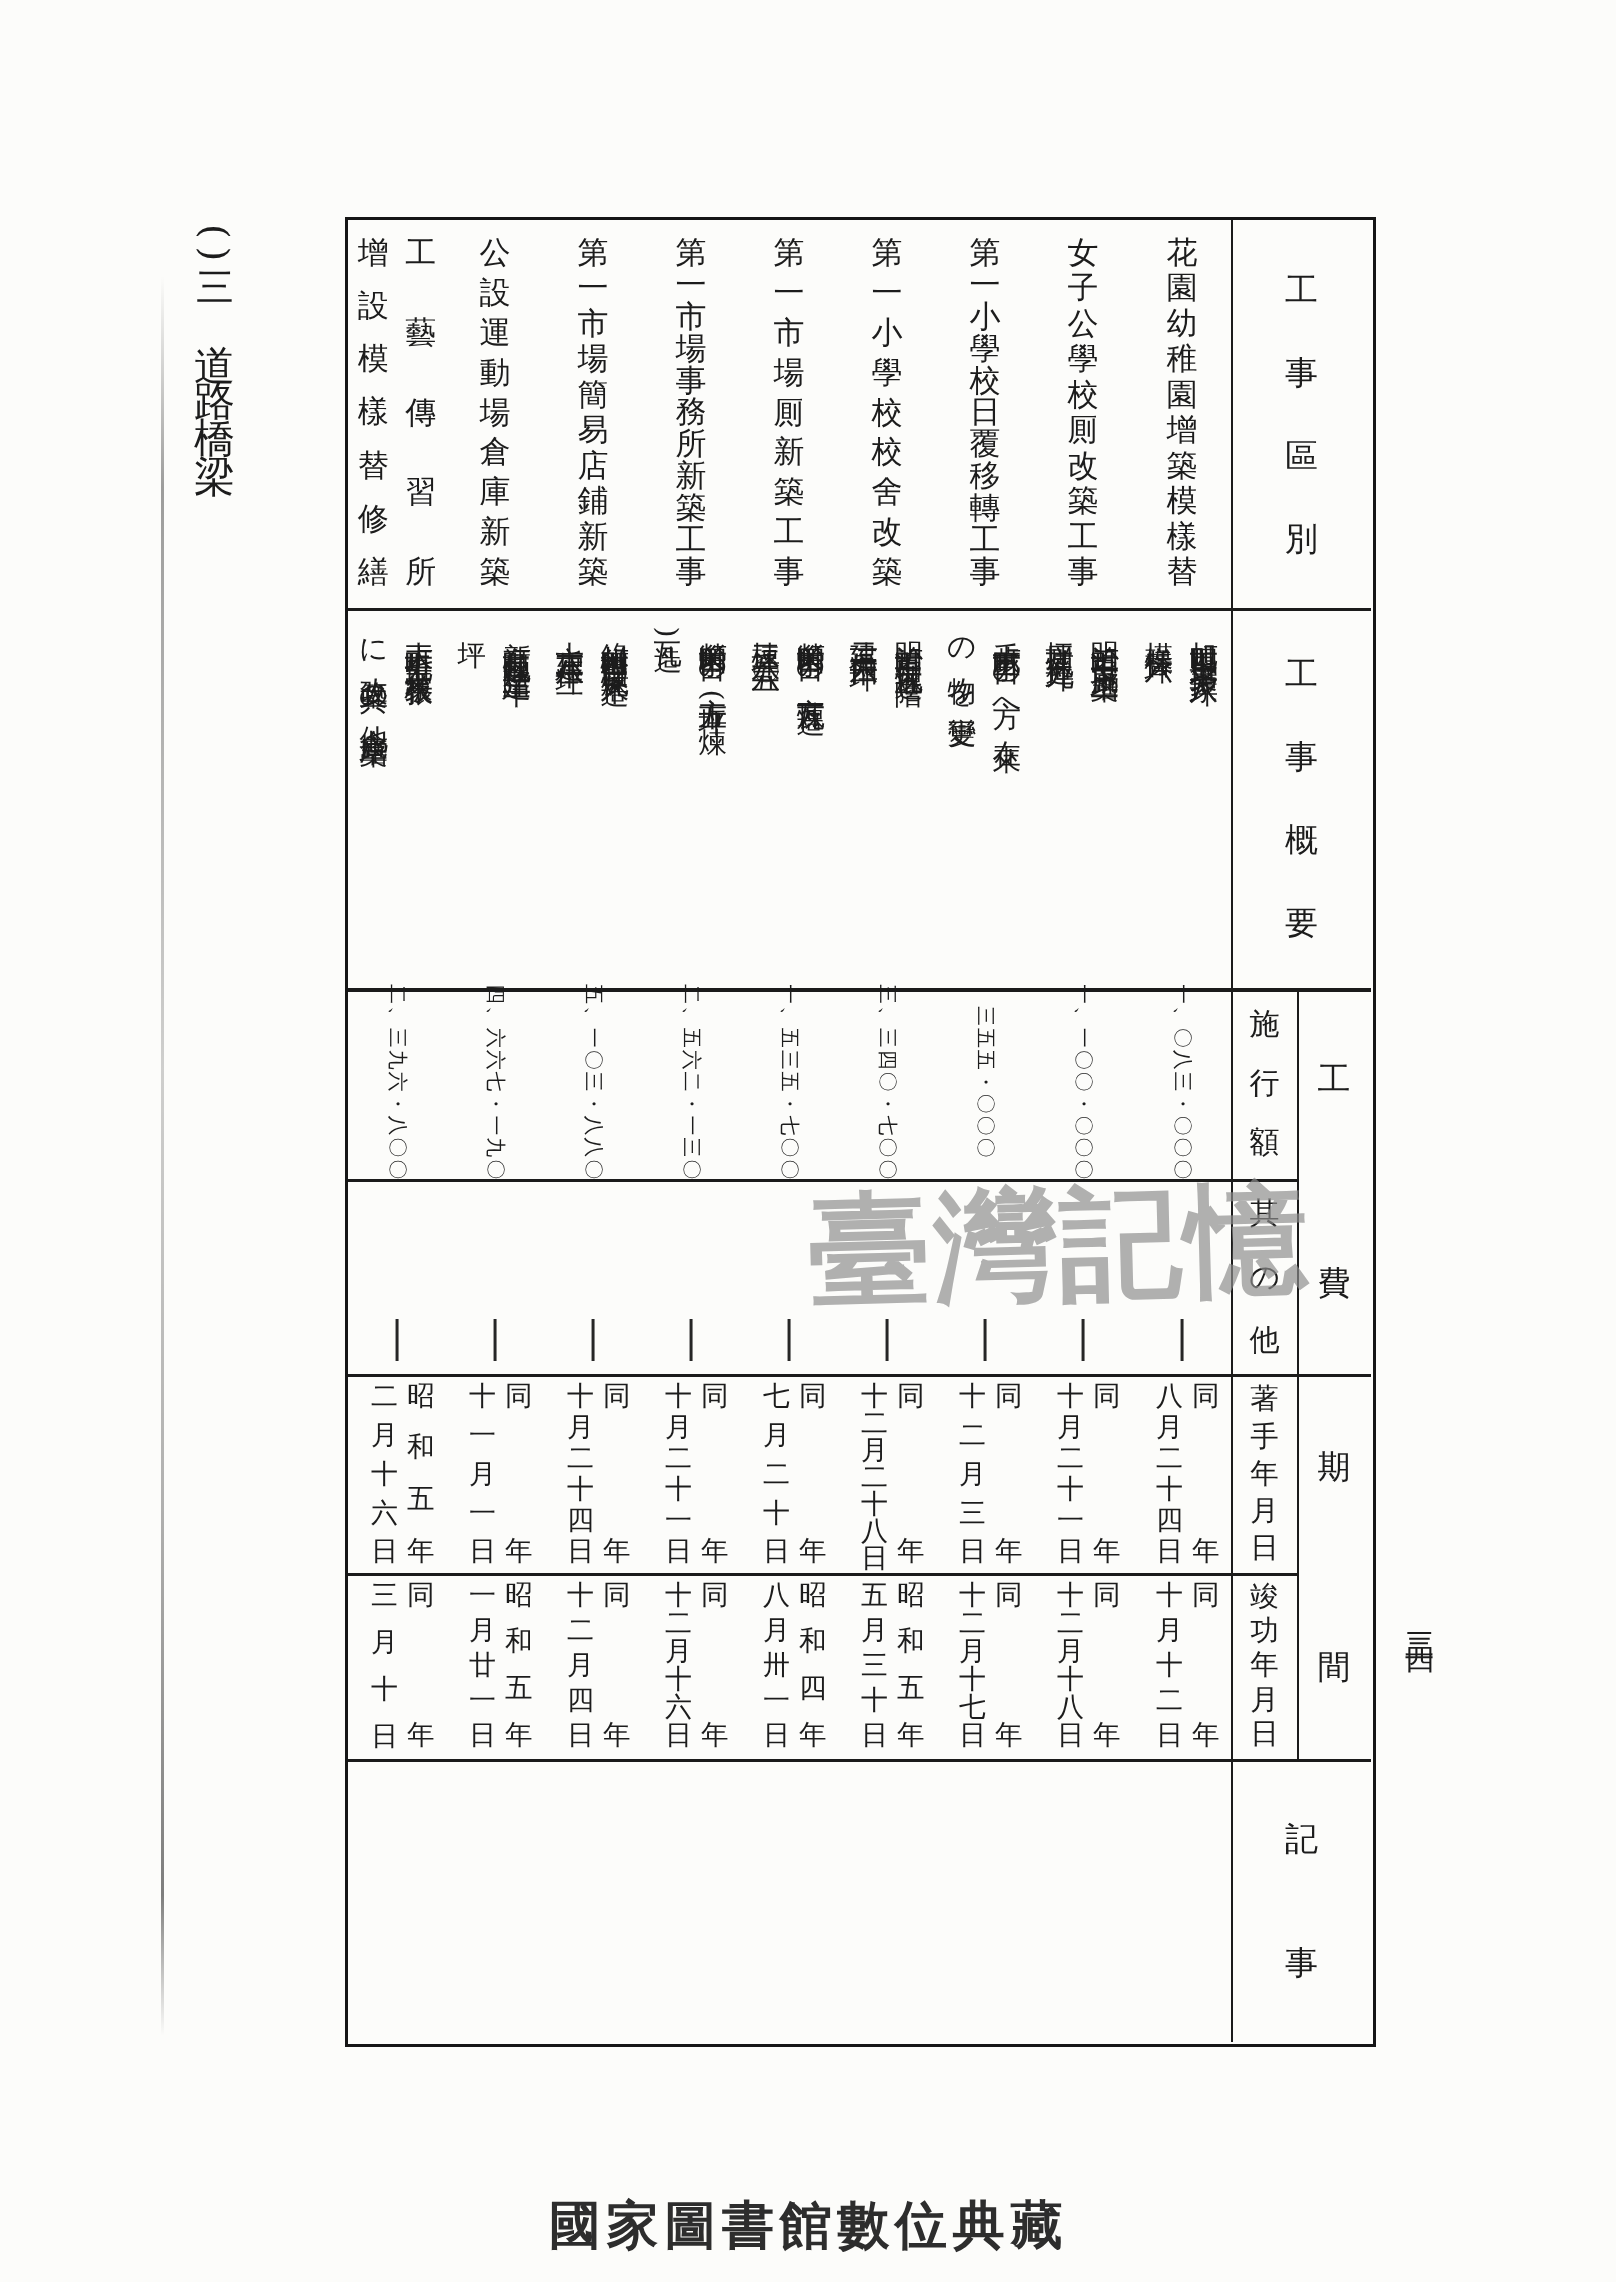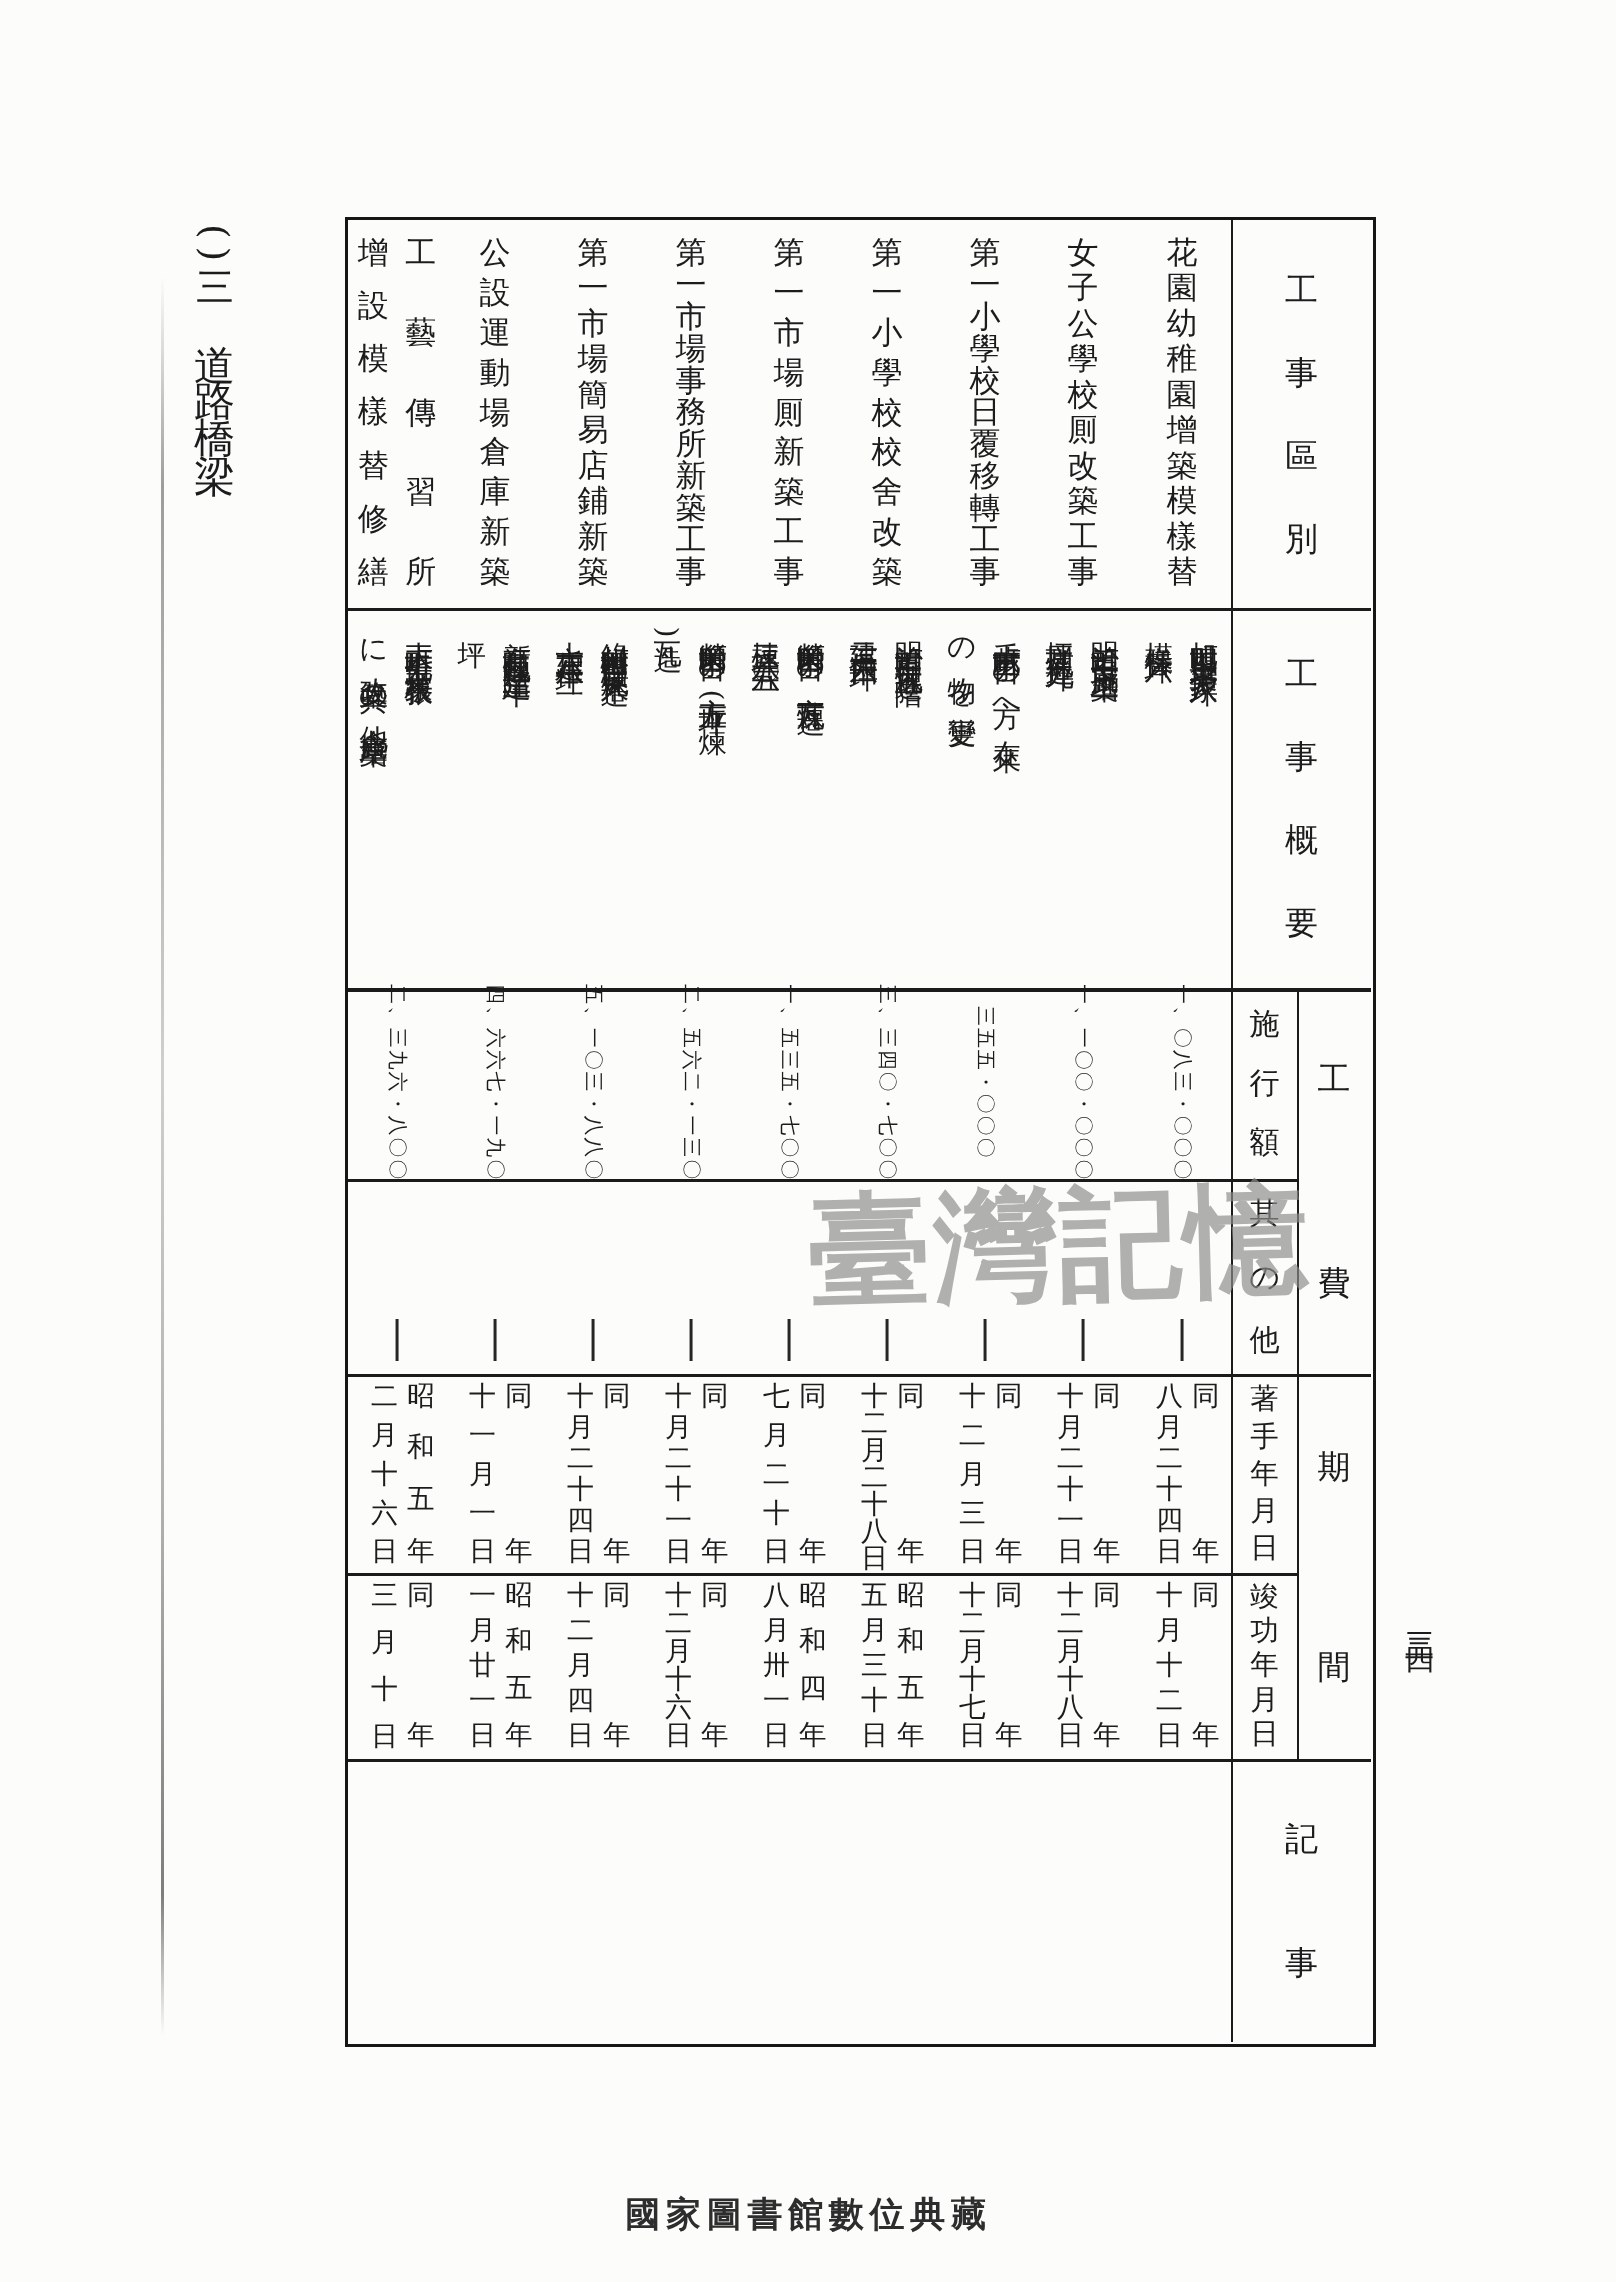--- a/index.html
+++ b/index.html
@@ -10,21 +10,21 @@
     background:linear-gradient(to bottom,rgba(0,0,0,0) 0%,rgba(0,0,0,.38) 12%,rgba(0,0,0,.18) 45%,rgba(0,0,0,.30) 70%,rgba(0,0,0,.5) 92%,rgba(0,0,0,0) 100%);}
   
   .margin-label{position:absolute;left:194px;top:224px;writing-mode:vertical-rl;
     font-size:38px;line-height:1;letter-spacing:3.8px;}
   .margin-label .ml-title{margin-top:32px;letter-spacing:36px;font-size:41px;}
   
   .page-number{position:absolute;left:1400px;top:1609px;writing-mode:vertical-rl;
     font-size:29.5px;letter-spacing:7.6px;}
   
   .footer{position:absolute;left:0;top:2191px;width:100%;text-align:center;
-    font-size:35px;letter-spacing:5.7px;font-weight:600;color:#2d2d2d;}
+    font-size:52px;letter-spacing:5.7px;font-weight:600;color:#2d2d2d;}
   
   .wm-cjk{position:absolute;left:808px;top:1177px;font-size:122px;line-height:1.1;
     letter-spacing:3.8px;color:#8d8d8d;opacity:.68;font-weight:600;transform:rotate(-1.5deg);
     z-index:30;pointer-events:none;white-space:nowrap;}
   .wm-latin{position:absolute;left:1006px;top:1314px;font-size:40px;color:#979797;opacity:.85;
     font-style:italic;z-index:30;pointer-events:none;}
   
   .tbl{position:absolute;left:345px;top:217px;width:1031px;height:1830px;
     border:3.8px solid #161616;box-sizing:border-box;}
   .line{position:absolute;background:#1b1b1b;}

